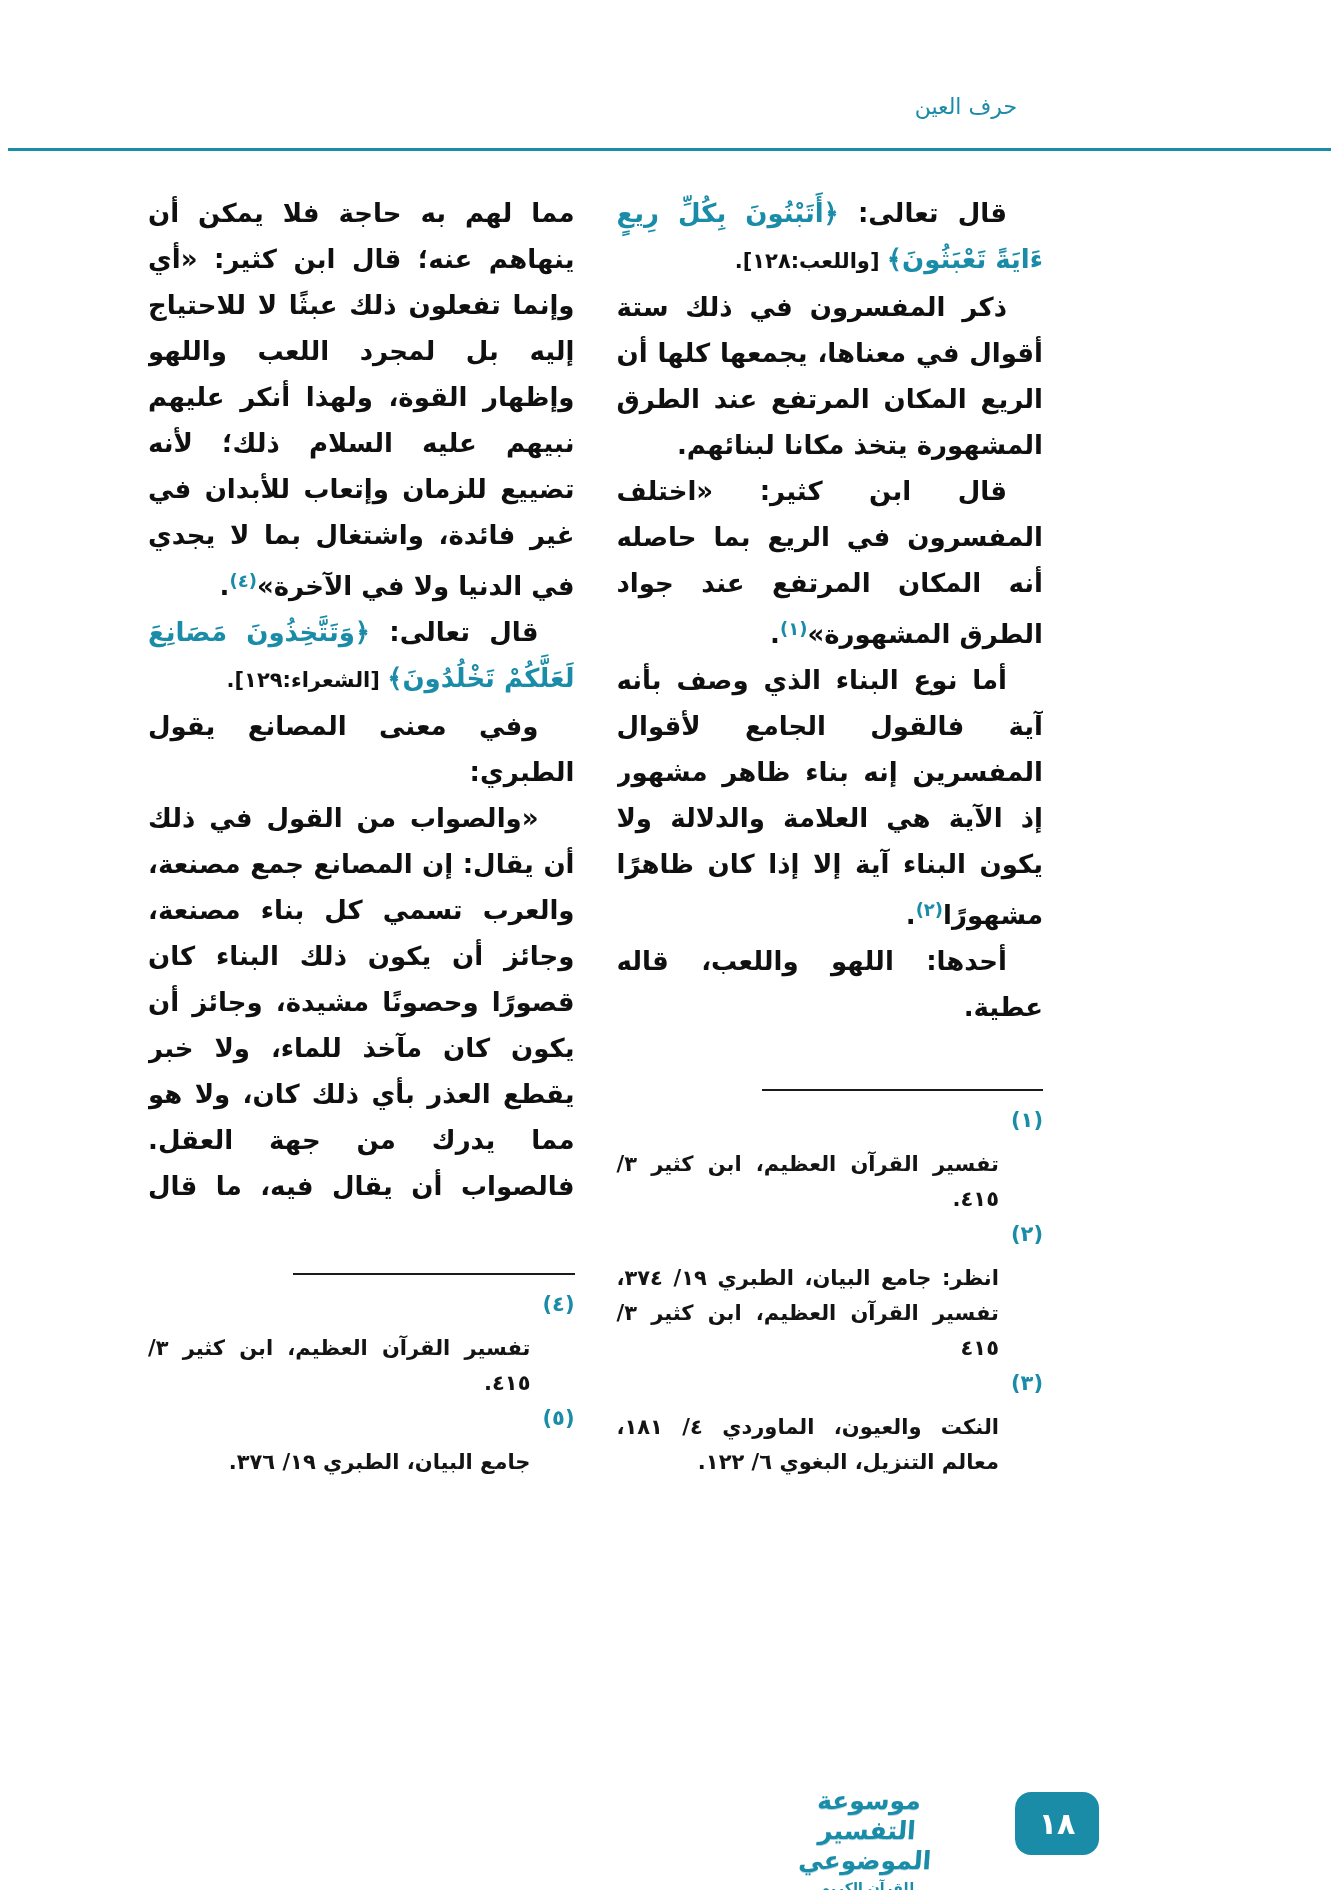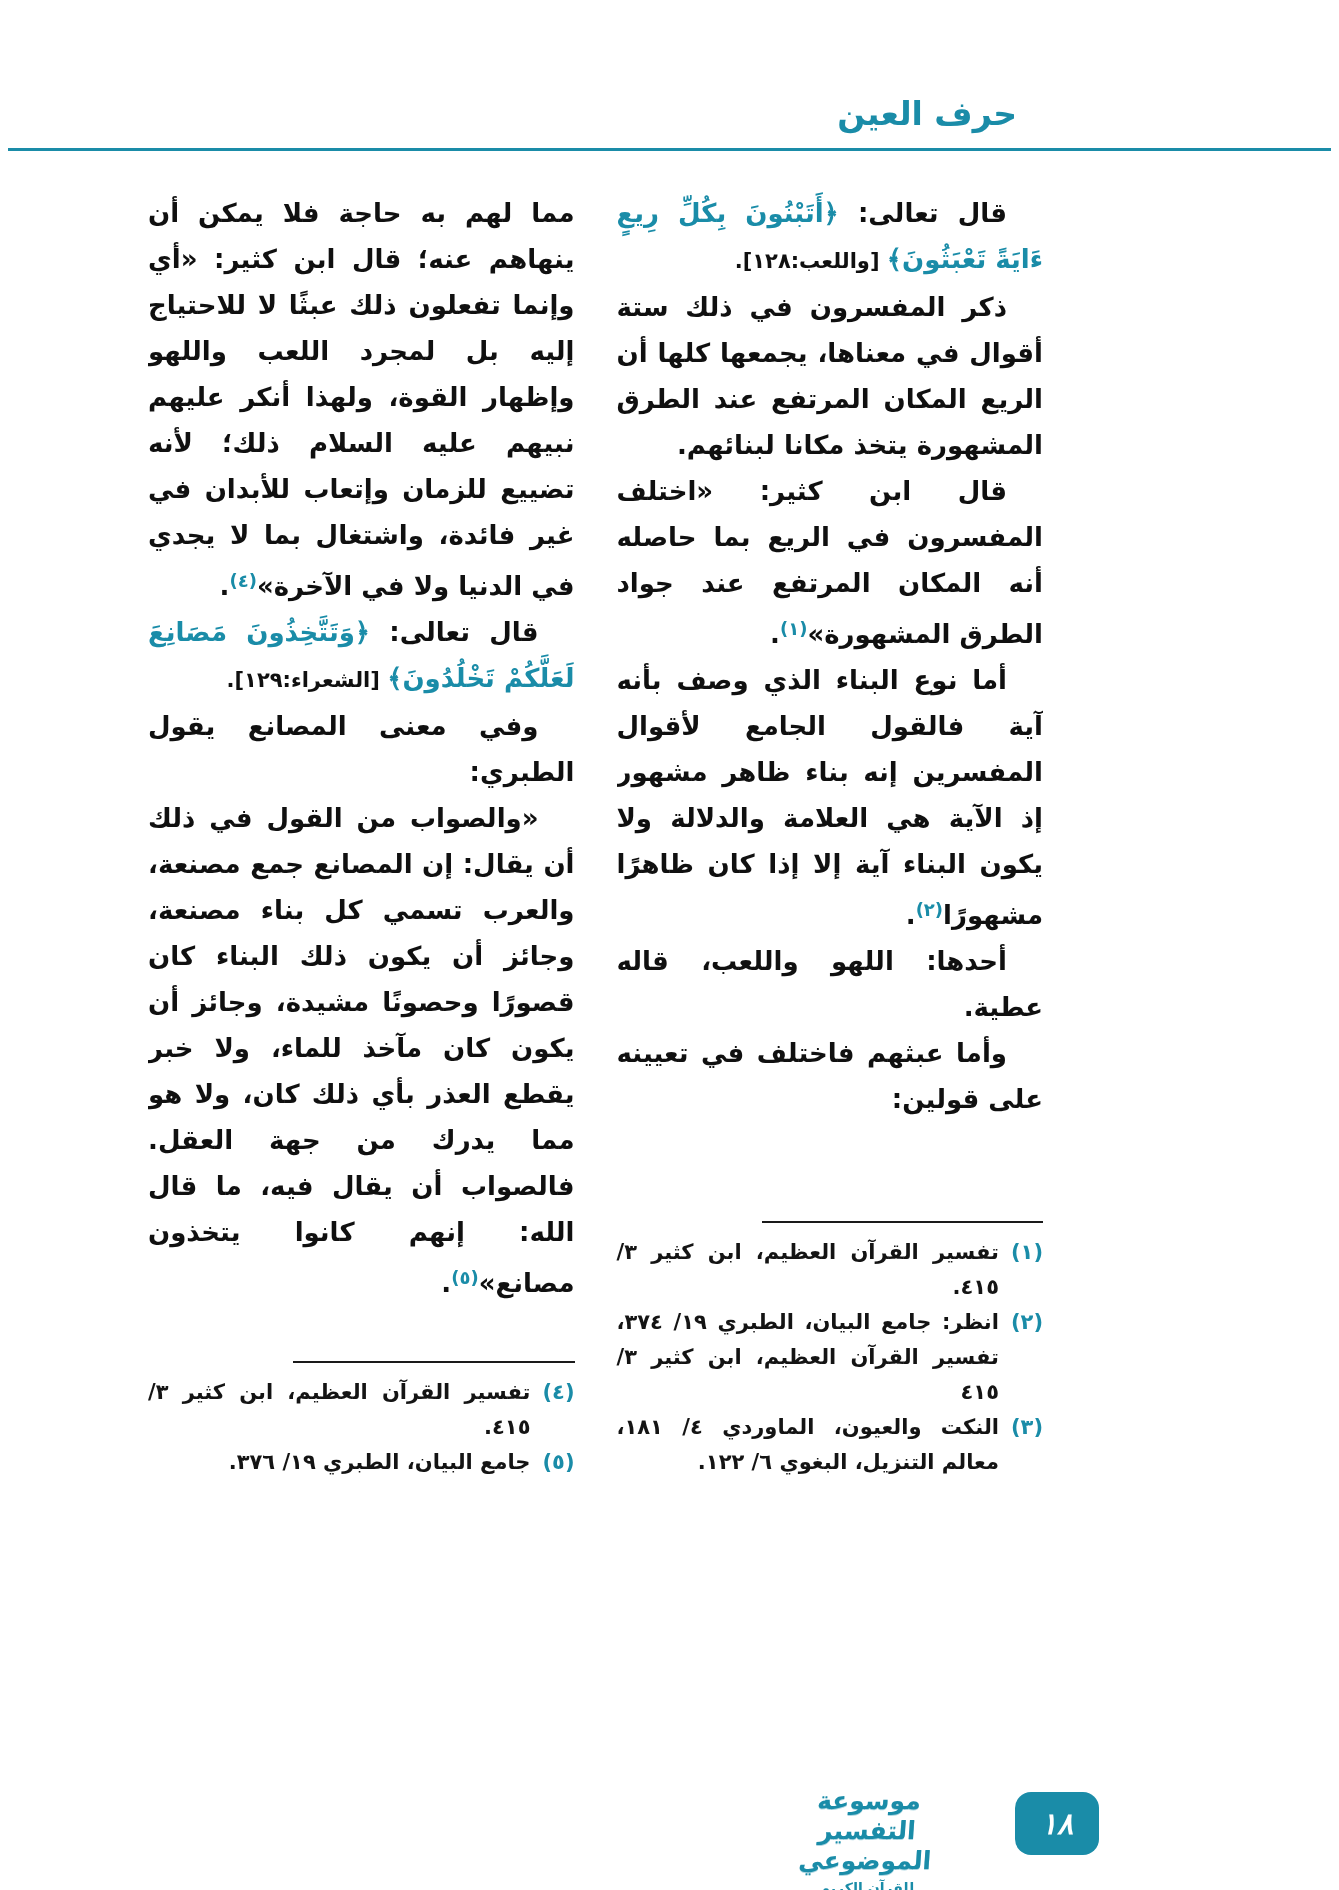--- a/index.html
+++ b/index.html
@@ -8,21 +8,21 @@
   body {
     background:#ffffff;
     font-family:"DejaVu Sans", "Liberation Sans", sans-serif;
     direction:rtl;
     position:relative;
     overflow:hidden;
     color:#111;
   }
   .header-title {
     position:absolute; top:94px; right:322px;
-    font-size:33px; font-weight:bold; color:var(--accent);
+    font-size:22px; font-weight:normal; color:var(--accent);
     letter-spacing:1px;
   }
   .header-rule {
     position:absolute; top:148px; left:8px; right:8px;
     height:3px; background:var(--accent);
   }
   .content {
     position:absolute; top:190px; right:296px;
     width:895px; height:1290px;
     display:flex; gap:42px;
@@ -45,36 +45,36 @@
     vertical-align:8px; font-weight:bold;
   }
   .footnotes { flex:0 0 auto; margin-top:auto; padding-top:6px; }
   .fn-rule { width:66%; height:2px; background:#1a1a1a; margin-bottom:12px; }
   .fn {
     display:flex; gap:12px;
     font-size:21px; line-height:35px; font-weight:bold;
     text-align:justify;
   }
   .fn-num { color:var(--accent); white-space:nowrap; }
-  .fn-text { flex:1; color:#141414; }
+  .fn-text { flex:1; color:#141414;margin-top:44px; }
   .logo {
     position:absolute; top:1786px; right:372px; width:200px;
     text-align:center; color:var(--accent);
   }
   .logo-main {
     font-size:25px; font-weight:bold; line-height:30px;
     transform:skewX(-4deg);
     text-shadow:0 1px 0 rgba(26,140,168,0.35);
   }
   .logo-sub { font-size:14px; font-weight:bold; margin-top:4px; }
   .page-badge {
     position:absolute; top:1792px; right:240px;
     width:84px; height:63px;
     background:var(--accent); border-radius:16px;
-    display:flex; align-items:center; justify-content:center;font-style:italic;
+    display:flex; align-items:center; justify-content:center;
   }
   .page-badge span { color:#ffffff; font-size:30px; font-weight:bold; }
 </style>
 </head>
 <body>
 
 <div class="page">
 
   <div class="header-title">حرف العين</div>
 

